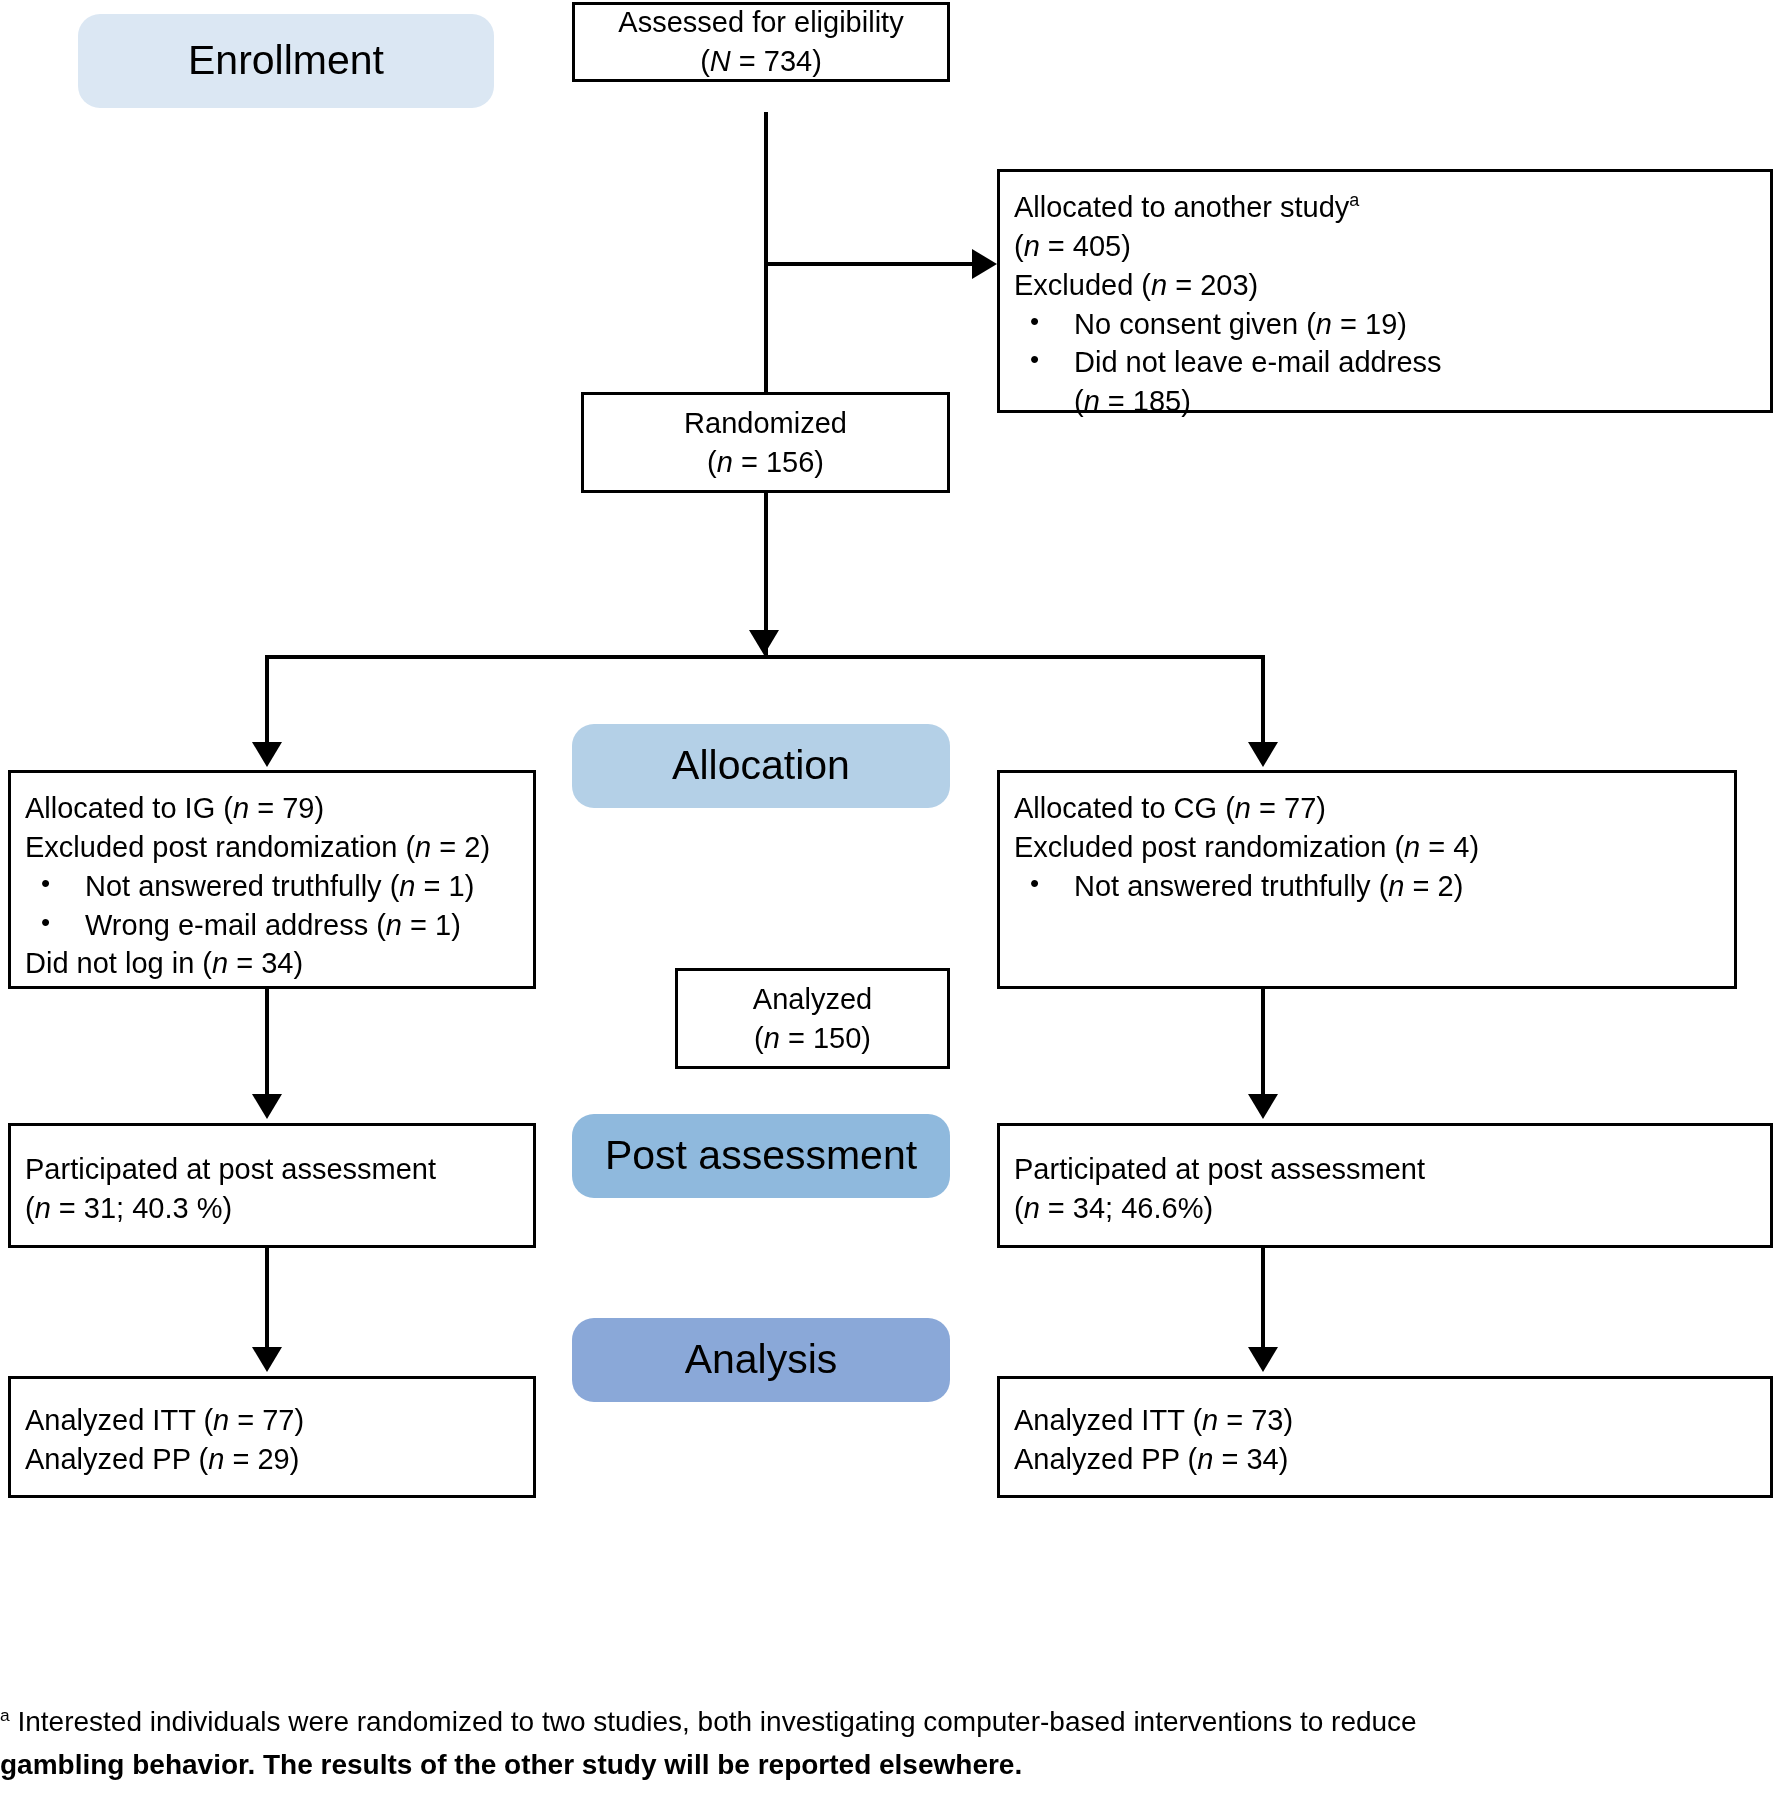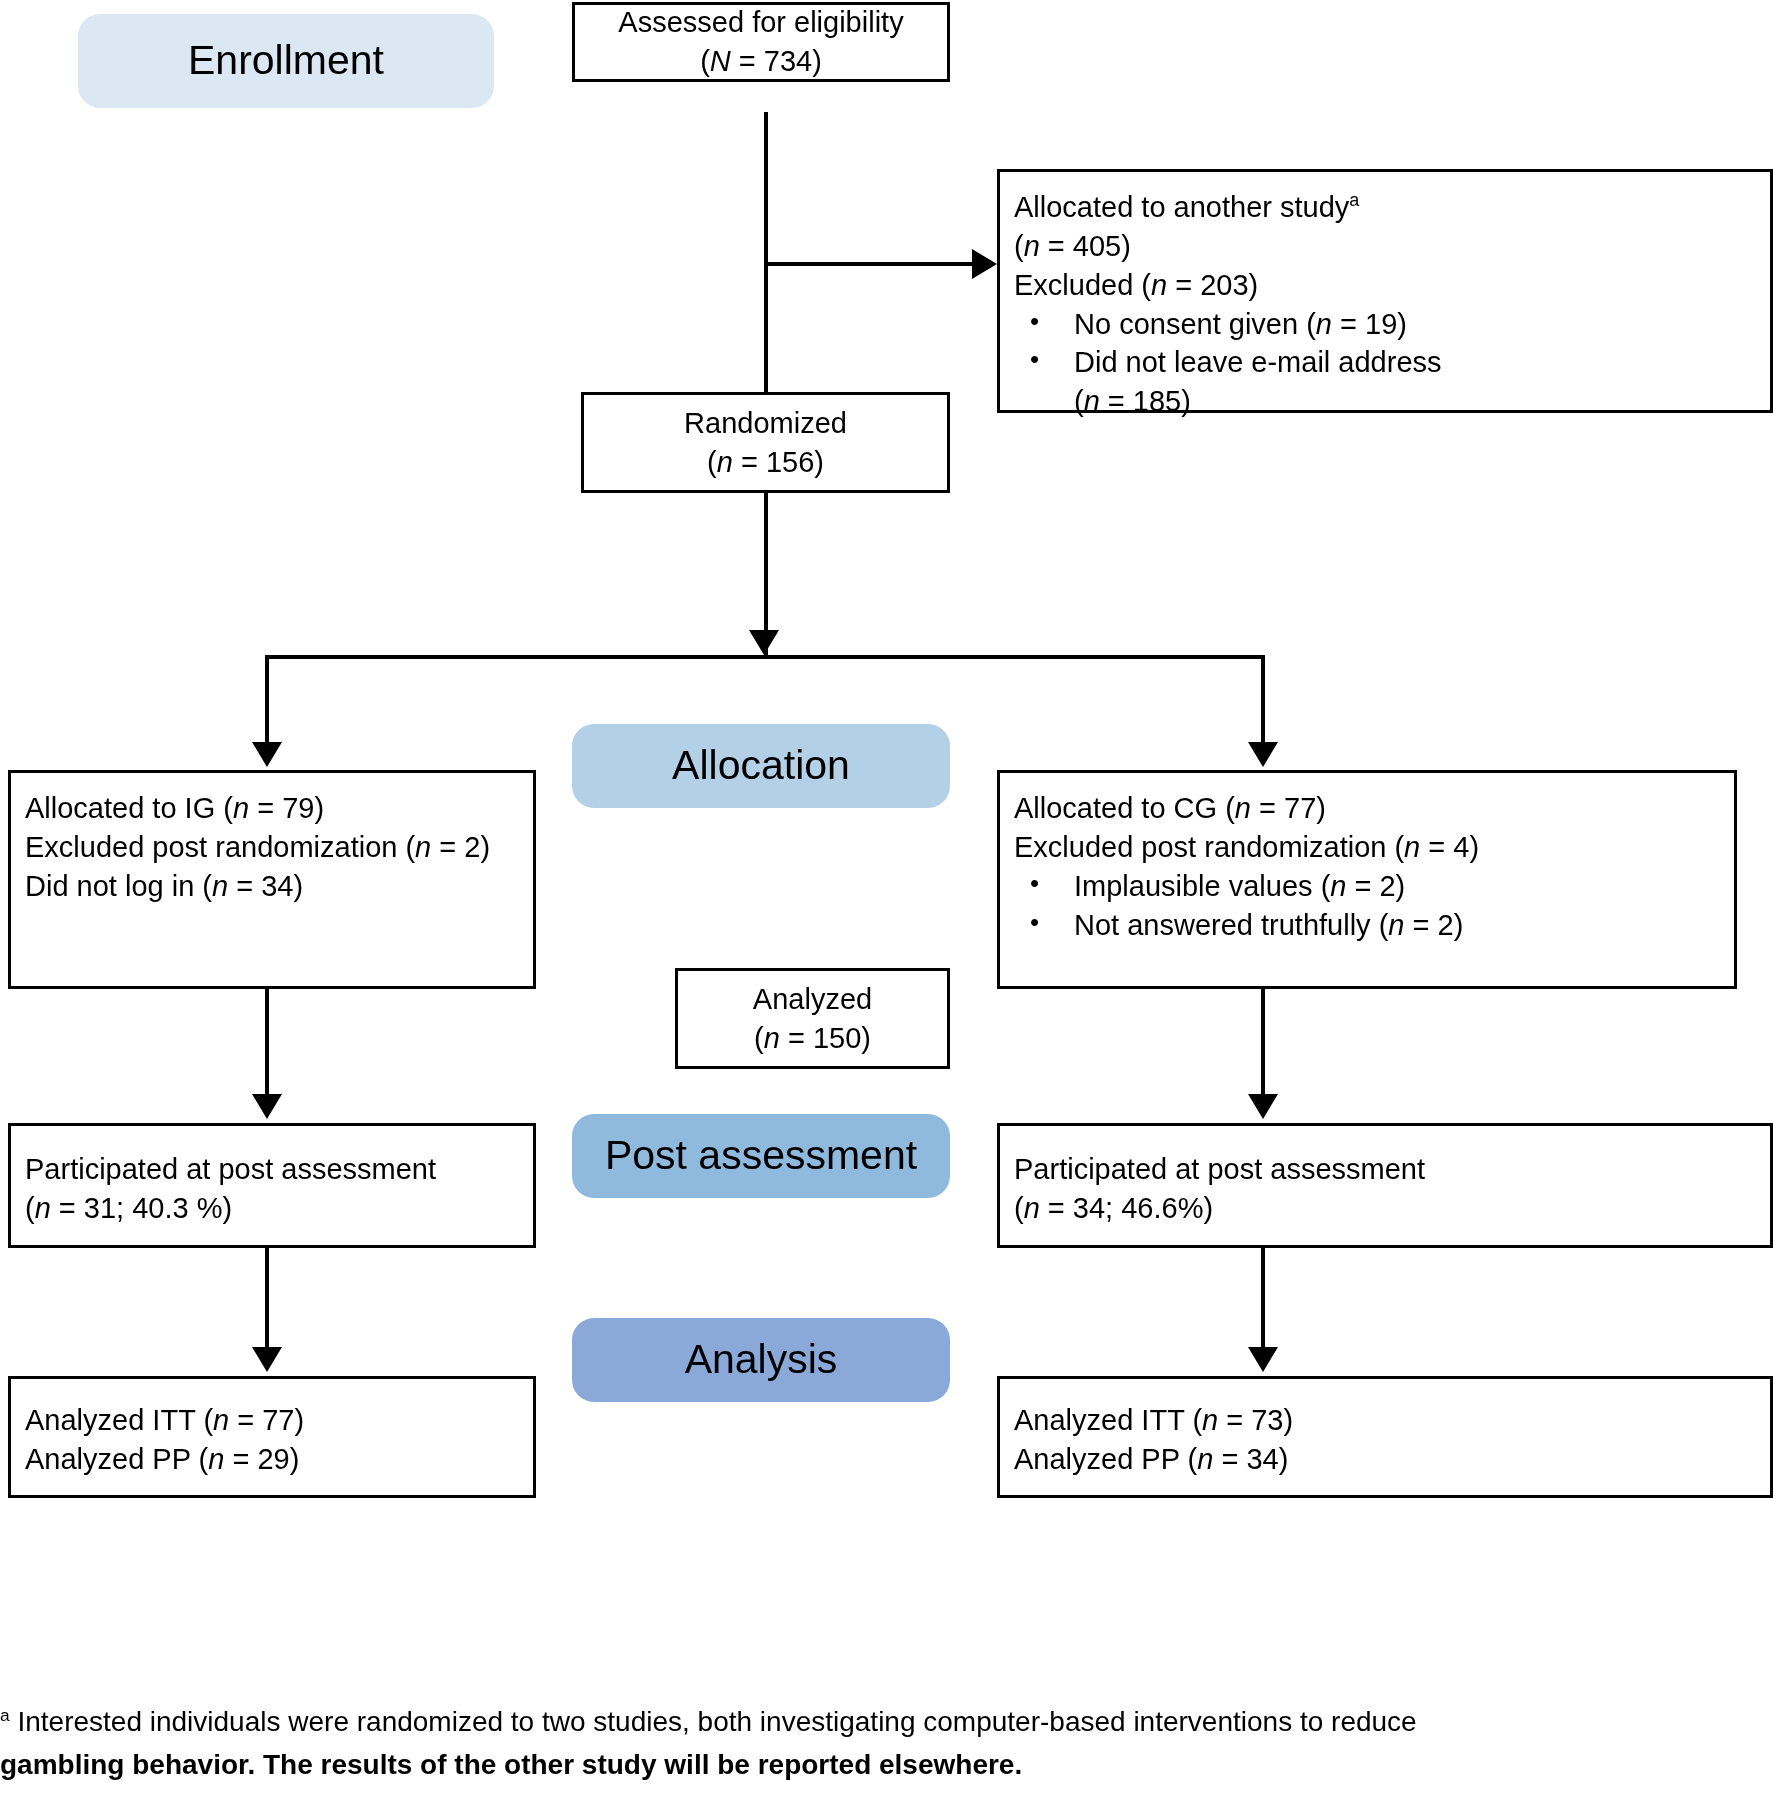--- a/index.html
+++ b/index.html
@@ -162,28 +162,31 @@
   </div>
 
   <div class="box center" style="left:581px; top:392px; width:369px; height:101px;">
     <div class="ln">Randomized</div>
     <div class="ln"><span>(</span><span class="it">n</span><span> = 156)</span></div>
   </div>
 
   <div class="box left" style="left:8px; top:770px; width:528px; height:219px;">
     <div class="ln"><span>Allocated to IG (</span><span class="it">n</span><span> = 79)</span></div>
     <div class="ln"><span>Excluded post randomization (</span><span class="it">n</span><span> = 2)</span></div>
+    <ul class="bullets">
+      <li><span>Not answered truthfully (</span><span class="it">n</span><span> = 1)</span></li>
+      <li><span>Wrong e-mail address (</span><span class="it">n</span><span> = 1)</span></li>
+    </ul>
     <div class="ln"><span>Did not log in (</span><span class="it">n</span><span> = 34)</span></div>
   </div>
 
   <div class="box left" style="left:997px; top:770px; width:740px; height:219px;">
     <div class="ln"><span>Allocated to CG (</span><span class="it">n</span><span> = 77)</span></div>
     <div class="ln"><span>Excluded post randomization (</span><span class="it">n</span><span> = 4)</span></div>
     <ul class="bullets">
-      <li><span>Implausible values (</span><span class="it">n</span><span> = 2)</span></li>
       <li><span>Not answered truthfully (</span><span class="it">n</span><span> = 2)</span></li>
     </ul>
   </div>
 
   <div class="box center" style="left:675px; top:968px; width:275px; height:101px;">
     <div class="ln">Analyzed</div>
     <div class="ln"><span>(</span><span class="it">n</span><span> = 150)</span></div>
   </div>
 
   <div class="box left" style="left:8px; top:1123px; width:528px; height:125px; padding-top:24px;">

